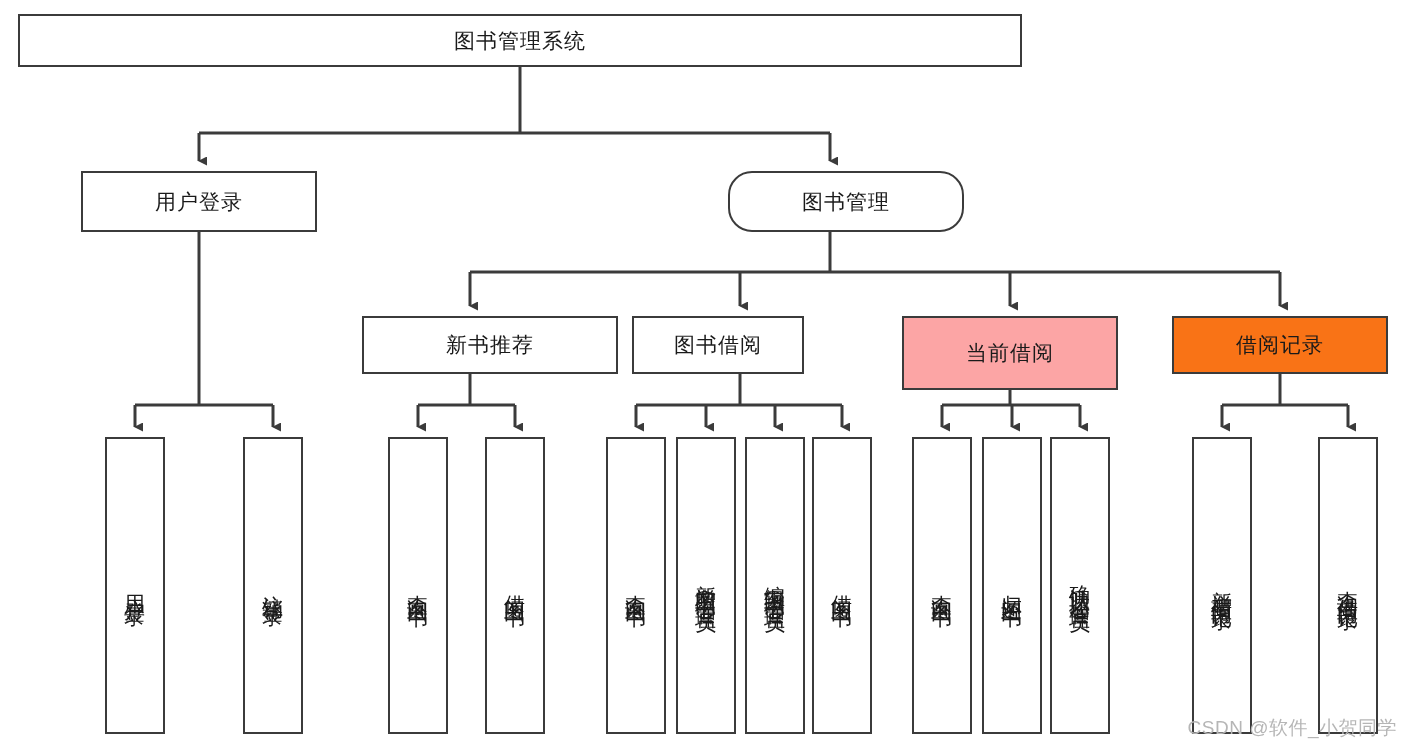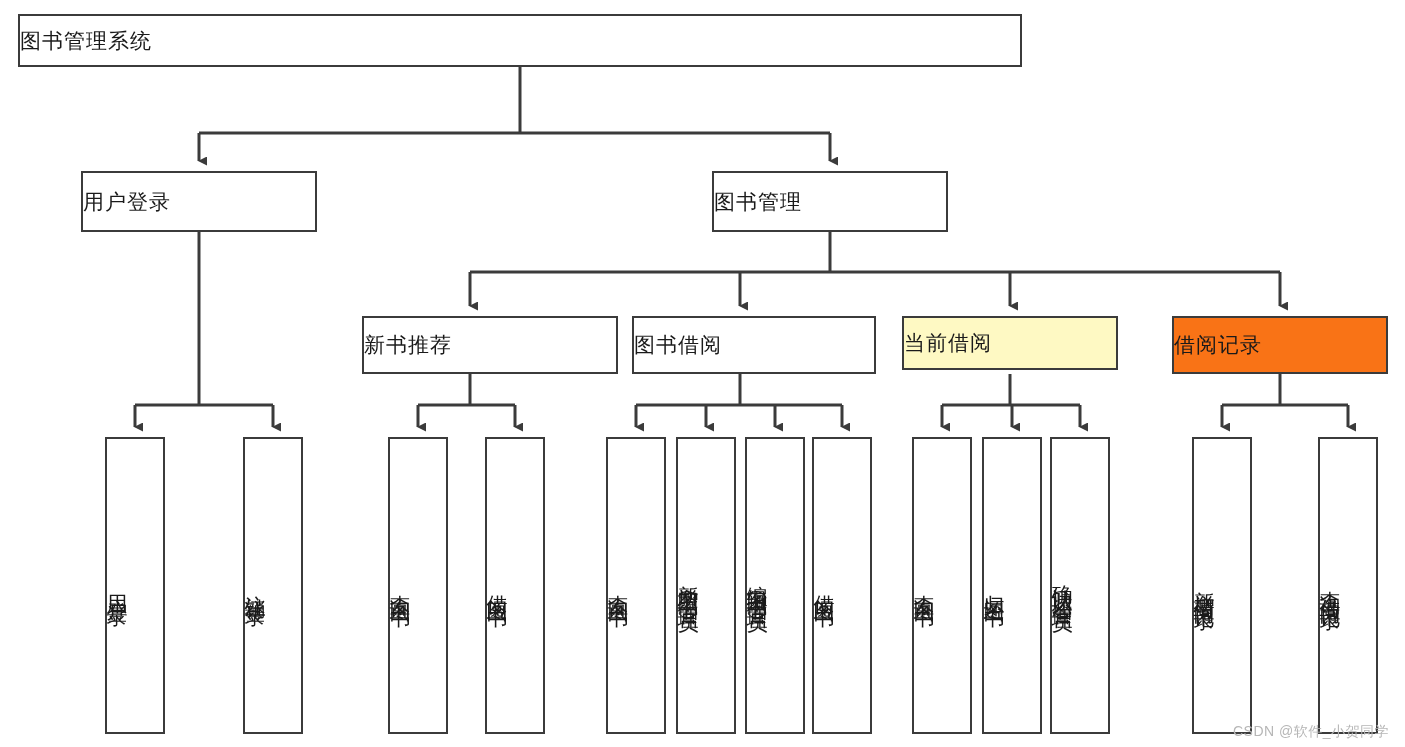--- a/index.html
+++ b/index.html
@@ -24,21 +24,21 @@
     width: 1405px;
     height: 747px;
   }
   .node {
     position: absolute;
     box-sizing: border-box;
     border: 2px solid #3b3b3b;
     background: #ffffff;
     display: flex;
     align-items: center;
-    justify-content: flex-start;
+    justify-content: center;
     color: #1a1a1a;
     z-index: 2;
   }
   .node.h-node {
     font-size: 21px;
     letter-spacing: 1px;
   }
   .node.v-node {
     font-size: 21px;
   }
@@ -47,23 +47,23 @@
     text-orientation: upright;
     letter-spacing: 4px;
     line-height: 1;
     white-space: nowrap;
   }
   .h-label {
     white-space: nowrap;
   }
   #watermark {
     position: absolute;
-    right: 16px;
+    right: 8px;
     bottom: 6px;
-    font-size: 14px;
+    font-size: 19px;
     color: #b6b6b6;
     z-index: 5;
     white-space: nowrap;
     letter-spacing: 0.5px;
   }
 </style>
 </head>
 <body>
 
 <div id="diagram-canvas">
@@ -111,31 +111,31 @@
       </g>
   </svg>
 
   <div class="node h-node" style="left: 18px; top: 14px; width: 1004px; height: 53px; border-color: rgb(59, 59, 59); background: rgb(255, 255, 255); color: rgb(26, 26, 26);">
     <span class="h-label">图书管理系统</span>
   </div>
 
   <div class="node h-node" style="left: 81px; top: 171px; width: 236px; height: 61px; border-color: rgb(59, 59, 59); background: rgb(255, 255, 255); color: rgb(26, 26, 26);">
     <span class="h-label">用户登录</span>
   </div>
-  <div class="node h-node" style="left: 712px; top: 171px; width: 236px; height: 61px; border-color: rgb(59, 59, 59); background: rgb(255, 255, 255); color: rgb(26, 26, 26);">
+  <div class="node h-node" style="left: 728px; top: 171px; width: 236px; height: 61px; border-color: rgb(59, 59, 59); background: rgb(255, 255, 255); color: rgb(26, 26, 26); border-radius: 24px;">
     <span class="h-label">图书管理</span>
   </div>
 
   <div class="node h-node" style="left: 362px; top: 316px; width: 256px; height: 58px; border-color: rgb(59, 59, 59); background: rgb(255, 255, 255); color: rgb(26, 26, 26);">
     <span class="h-label">新书推荐</span>
   </div>
-  <div class="node h-node" style="left: 632px; top: 316px; width: 244px; height: 58px; border-color: rgb(59, 59, 59); background: rgb(255, 255, 255); color: rgb(26, 26, 26);">
+  <div class="node h-node" style="left: 632px; top: 316px; width: 172px; height: 58px; border-color: rgb(59, 59, 59); background: rgb(255, 255, 255); color: rgb(26, 26, 26);">
     <span class="h-label">图书借阅</span>
   </div>
-  <div class="node h-node" style="left: 902px; top: 316px; width: 216px; height: 54px; border-color: rgb(59, 59, 59); background: #fef9c3; color: rgb(26, 26, 26);">
+  <div class="node h-node" style="left: 902px; top: 316px; width: 216px; height: 74px; border-color: rgb(59, 59, 59); background: #fca5a5; color: rgb(26, 26, 26);">
     <span class="h-label">当前借阅</span>
   </div>
   <div class="node h-node" style="left: 1172px; top: 316px; width: 216px; height: 58px; border-color: rgb(59, 59, 59); background: #f97316; color: rgb(26, 26, 26);">
     <span class="h-label">借阅记录</span>
   </div>
 
   <div class="node v-node" style="left: 105px; top: 437px; width: 60px; height: 297px; border-color: rgb(59, 59, 59); background: rgb(255, 255, 255); color: rgb(26, 26, 26);">
     <span class="v-label">用户登录</span>
   </div>
   <div class="node v-node" style="left: 243px; top: 437px; width: 60px; height: 297px; border-color: rgb(59, 59, 59); background: rgb(255, 255, 255); color: rgb(26, 26, 26);">

